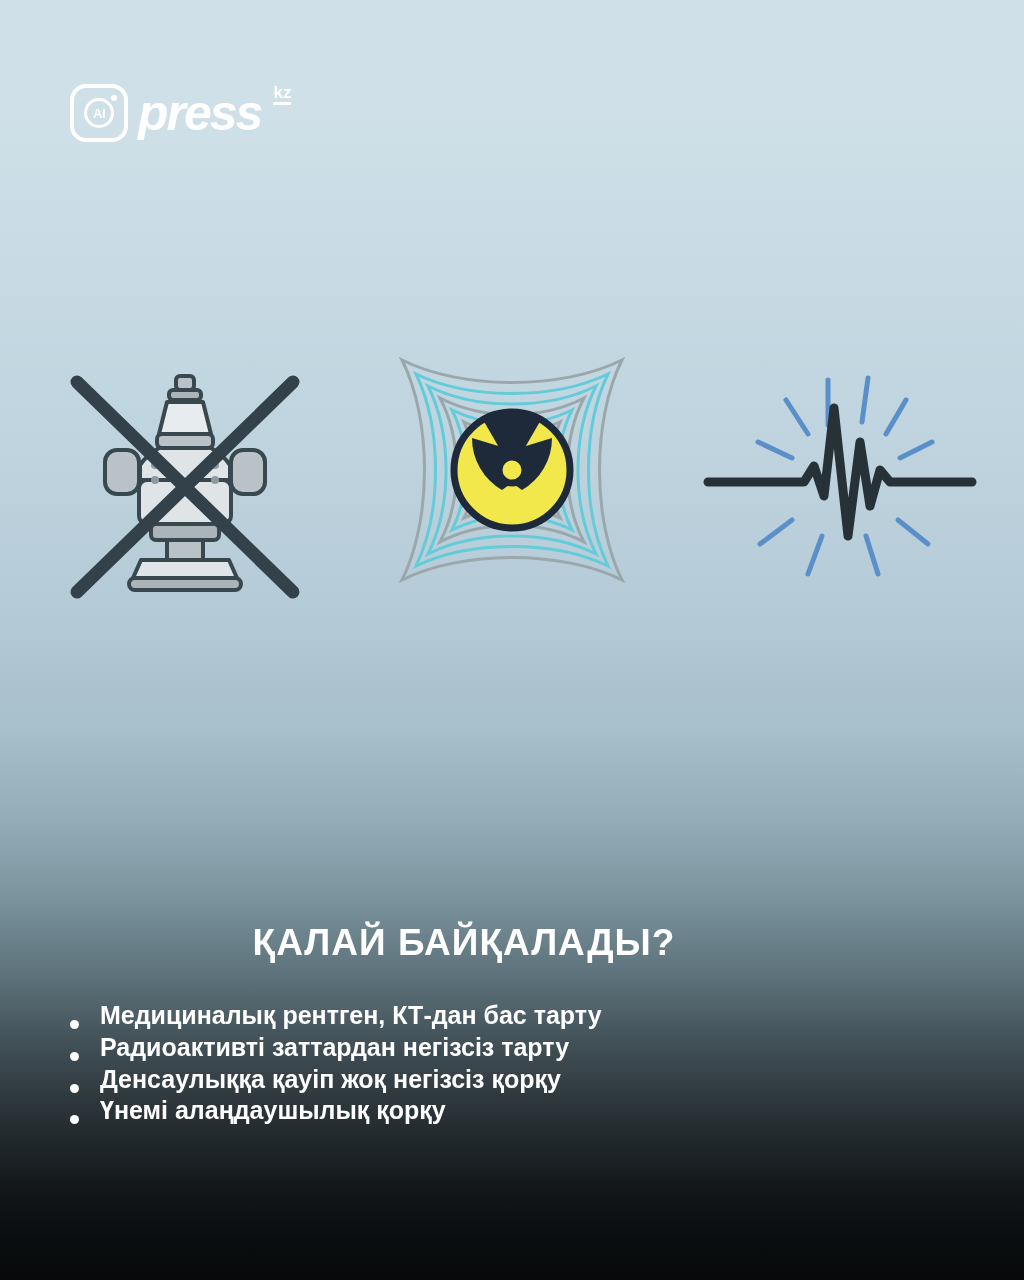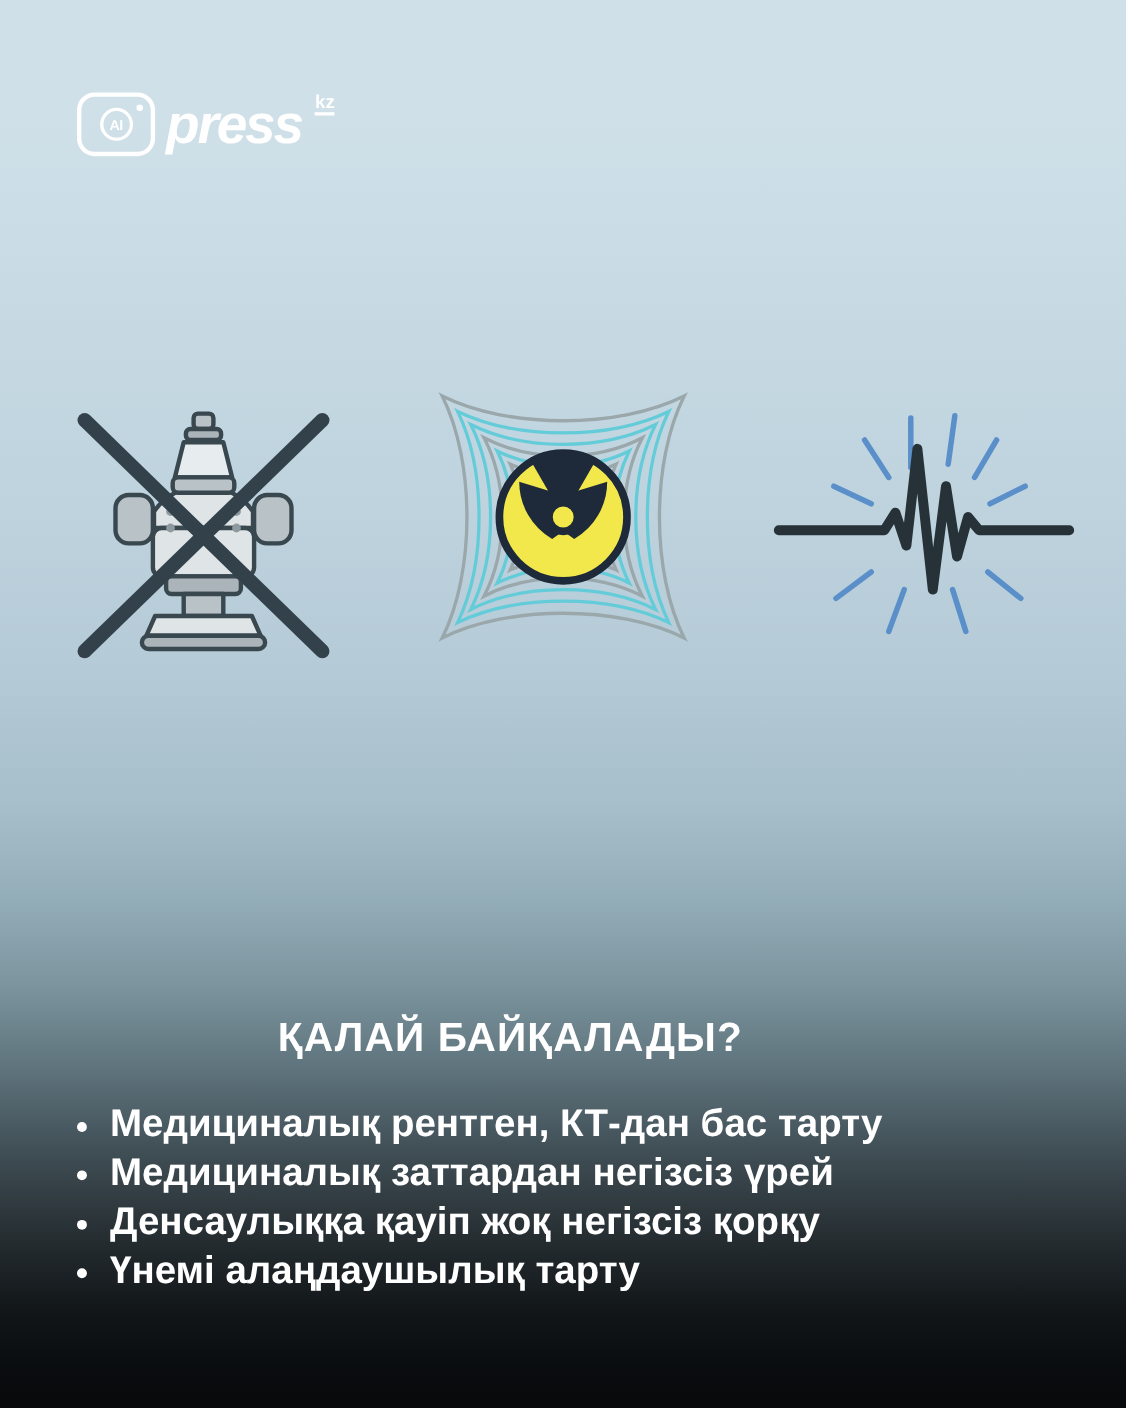--- a/index.html
+++ b/index.html
@@ -39,21 +39,21 @@
   
   .logo {
     position: absolute;
     left: 70px;
     top: 84px;
     display: flex;
     align-items: center;
     gap: 10px;
   }
   .logo-mark {
-    width: 71px;
+    width: 58px;
     height: 58px;
     border: 4px solid #ffffff;
     border-radius: 16px;
     position: relative;
     box-sizing: border-box;
   }
   .logo-mark .inner-circle {
     position: absolute;
     left: 50%;
     top: 50%;
@@ -140,21 +140,21 @@
     left: 62px;
     top: 1000px;
     width: 920px;
     list-style: none;
     margin: 0;
     padding: 0;
   }
   .bullets li {
     position: relative;
     color: #ffffff;
-    font-size: 35px;
+    font-size: 25px;
     font-weight: bold;
     line-height: 1.27;
     padding-left: 38px;
     white-space: nowrap;
   }
   .bullets li::before {
     content: "";
     position: absolute;
     left: 8px;
     top: 20px;
@@ -254,18 +254,18 @@
         <polyline points="8,152 92,152 104,152 114,136 124,166 134,78 148,206 160,112 170,176 180,140 190,152 272,152" fill="none" stroke="#263238" stroke-width="9" stroke-linejoin="round" stroke-linecap="round"></polyline>
       </svg>
     </div>
 
   </div>
 
   <div class="headline">ҚАЛАЙ БАЙҚАЛАДЫ?</div>
 
   <ul class="bullets">
     <li>Медициналық рентген, КТ-дан бас тарту</li>
-    <li>Медициналық заттардан негізсіз үрей</li>
+    <li>Радиоактивті заттардан негізсіз тарту</li>
     <li>Денсаулыққа қауіп жоқ негізсіз қорқу</li>
-    <li>Үнемі алаңдаушылық тарту</li>
+    <li>Үнемі алаңдаушылық қорқу</li>
   </ul>
 
 </div>
 
 </body></html>

